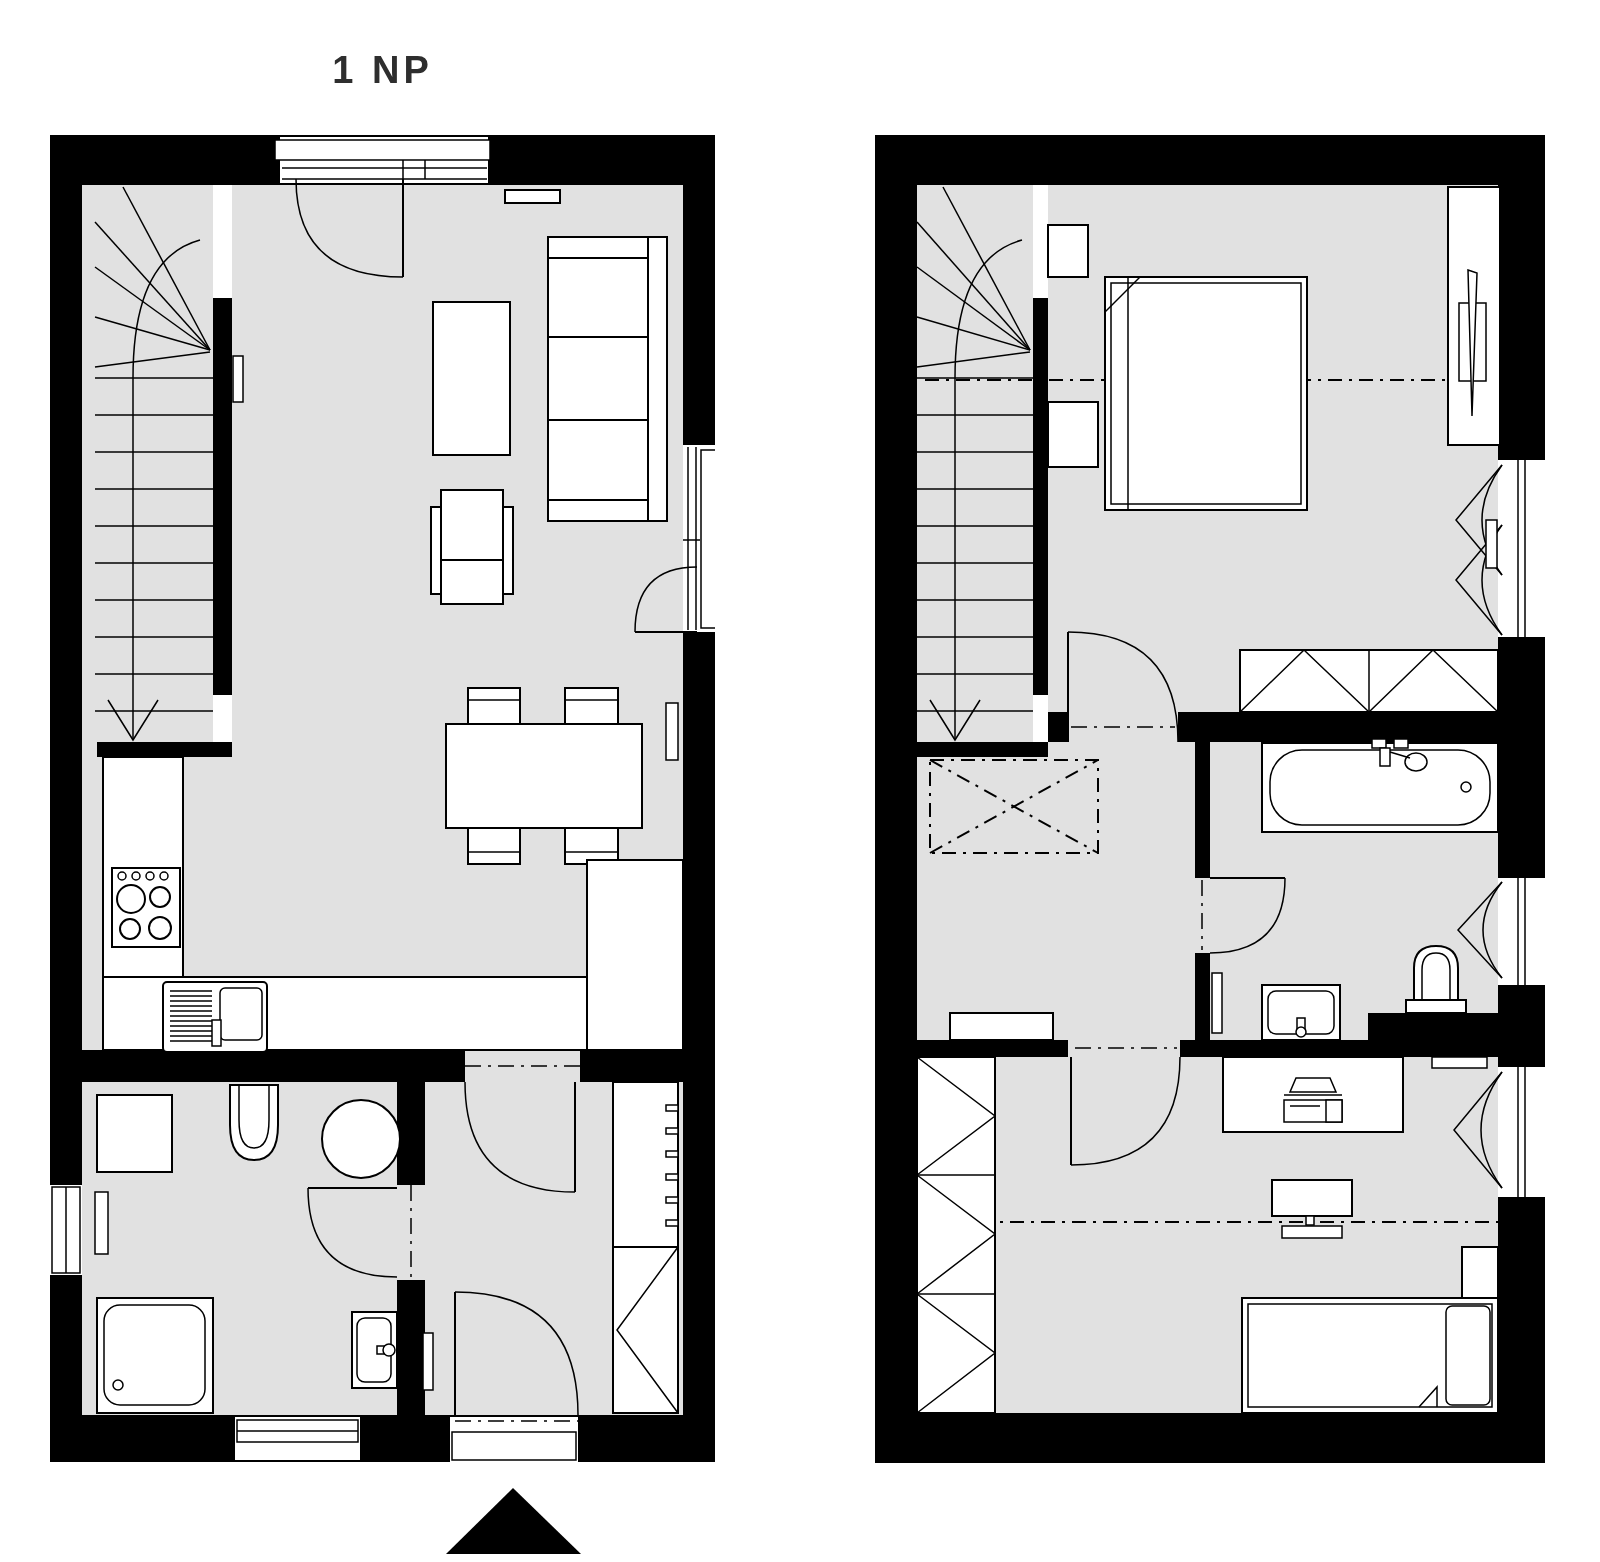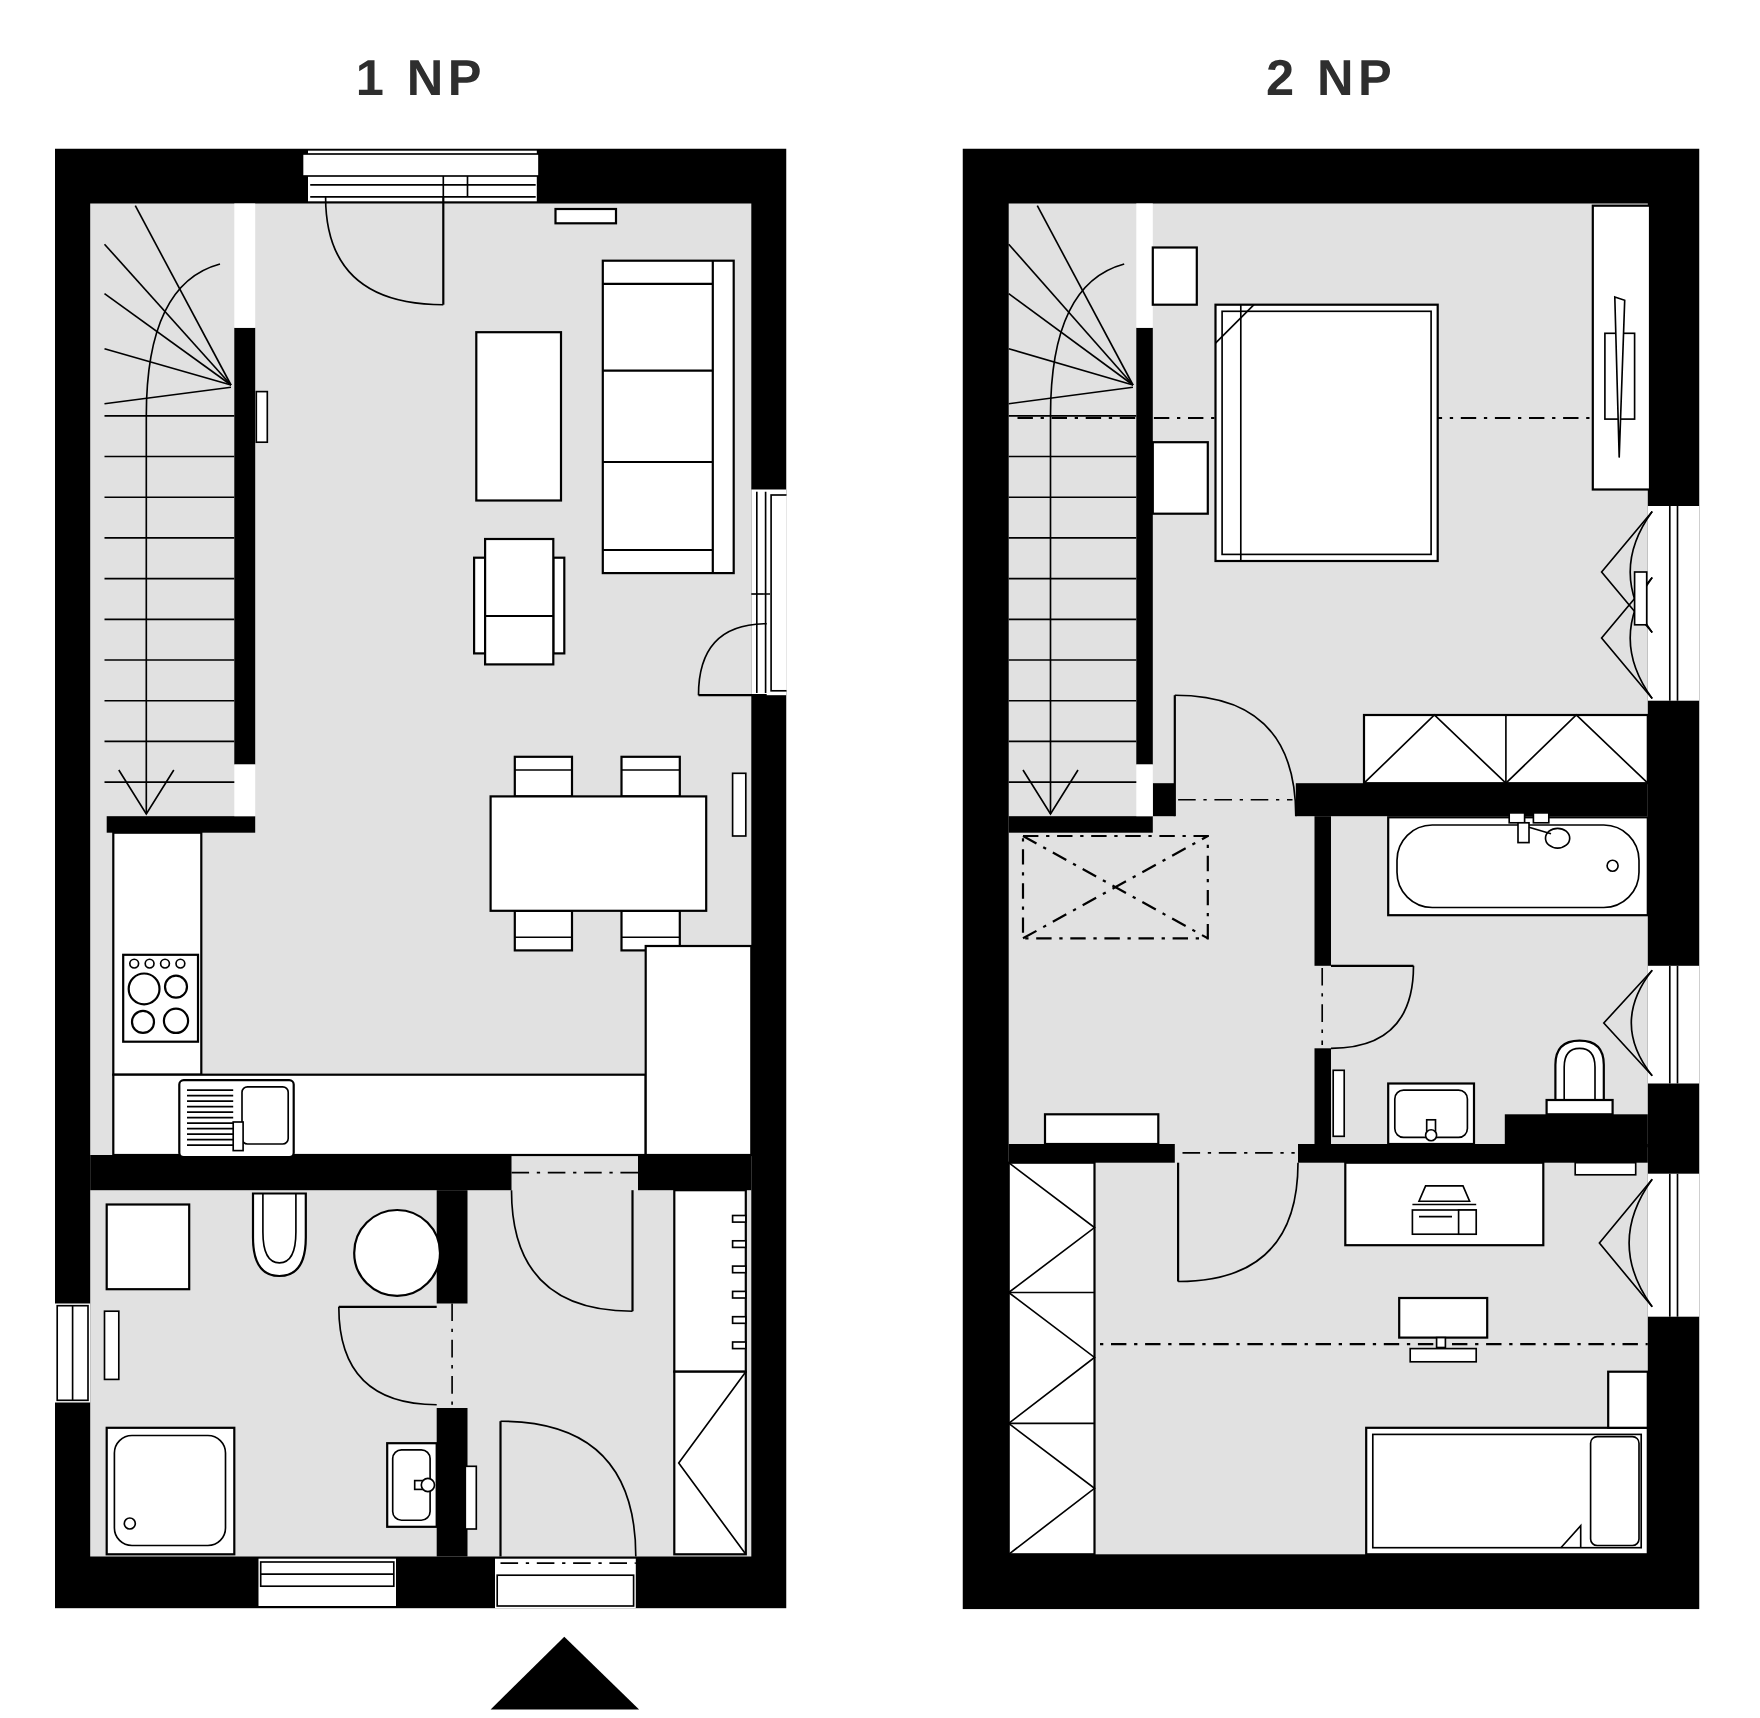--- a/index.html
+++ b/index.html
@@ -1,19 +1,19 @@
 <!DOCTYPE html>
 <html><head>
 <meta charset="utf-8">
 <style>
   html,body{margin:0;padding:0;background:#ffffff;}
   .stage{position:relative;width:1600px;height:1562px;background:#ffffff;overflow:hidden;
          font-family:"Liberation Sans",sans-serif;}
   .plan-title{position:absolute;top:42px;height:56px;display:flex;align-items:center;justify-content:center;
-              font-size:46px;font-weight:bold;letter-spacing:4px;color:#2e2e2e;}
+              font-size:38px;font-weight:bold;letter-spacing:4px;color:#2e2e2e;}
   #title-1np{left:50px;width:665px;}
   #title-2np{left:875px;width:670px;}
   svg{position:absolute;display:block;}
   #plan-1np{left:50px;top:135px;width:665px;height:1420px;}
   #plan-2np{left:875px;top:135px;width:670px;height:1328px;}
   .wall{fill:#000000;stroke:none;}
   .floor{fill:#e1e1e1;stroke:none;}
   .open{fill:#ffffff;stroke:none;}
   .fw{fill:#ffffff;stroke:#000000;stroke-width:2;}
   .fw1{fill:#ffffff;stroke:#000000;stroke-width:1.5;}
@@ -21,21 +21,20 @@
   .ln1{fill:none;stroke:#000000;stroke-width:1.5;}
   .dash{fill:none;stroke:#000000;stroke-width:1.5;stroke-dasharray:16 7 3 7;}
   .dash2{fill:none;stroke:#000000;stroke-width:2;stroke-dasharray:14 7 3 7;}
 </style>
 </head>
 <body>
 
 <div class="stage">
 
   <div class="plan-title" id="title-1np">1 NP</div>
-  <div class="plan-title" id="title-2np">2 NP</div>
 
   <svg id="plan-1np" viewBox="50 135 665 1420">
 
     <g>
       <rect class="wall" x="50" y="135" width="665" height="1327"></rect>
       <rect class="floor" x="82" y="185" width="601" height="1230"></rect>
 
       <rect class="wall" x="213" y="298" width="19" height="397"></rect>
       <rect class="wall" x="97" y="742" width="135" height="15"></rect>
       <rect class="wall" x="82" y="1050" width="383" height="32"></rect>

